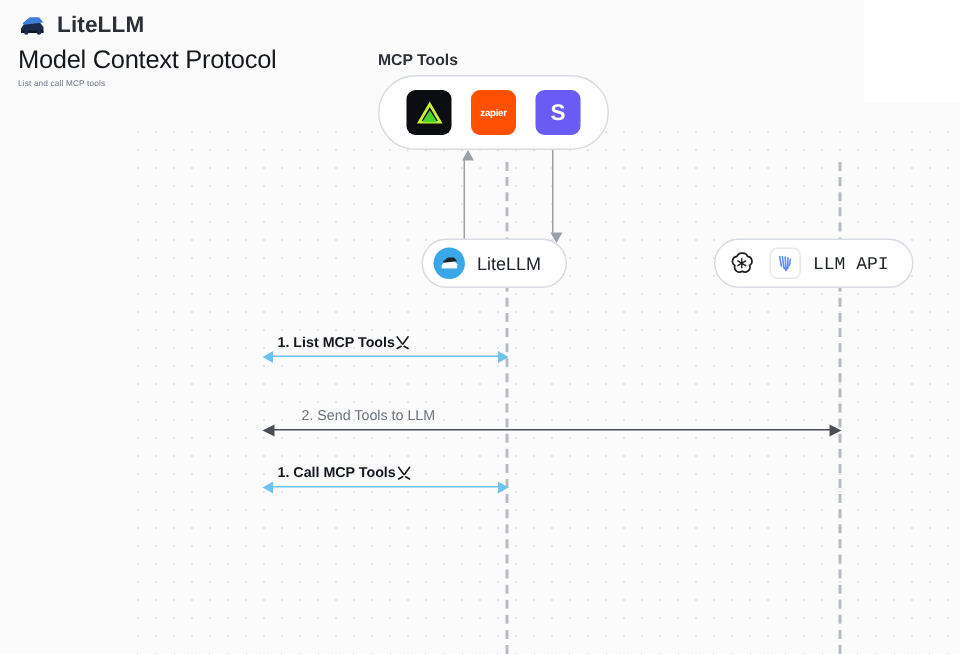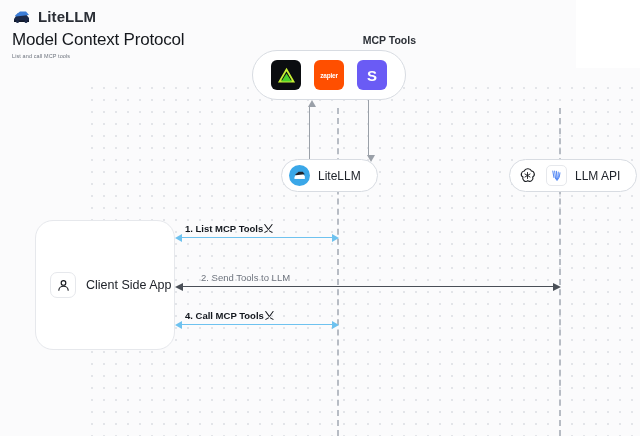--- a/index.html
+++ b/index.html
@@ -47,21 +47,21 @@
   }
 
   
   .lifeline {
     position:absolute; width:0; border-left:2px dashed #b7bcc4; z-index:2;
   }
 
   
   .mcp-label {
     position:absolute; left:252px; top:35px; width:164px;
-    text-align:right; font-size:10.5px; font-weight:600; color:#2b2f36;
+    text-align:left; font-size:10.5px; font-weight:600; color:#2b2f36;
     z-index:6;
   }
   .mcp-box {
     position:absolute; left:252px; top:50px; width:154px; height:50px;
     background:#ffffff; border:1.3px solid #d8dce2; border-radius:25px;
     display:flex; align-items:center; justify-content:center; gap:13px;
     z-index:6;
   }
   .tool-ico {
     width:30px; height:30px; border-radius:6px;
@@ -189,47 +189,36 @@
       <span class="node-ico-circle">
         <svg width="14" height="11" viewBox="0 0 20 16">
           <path d="M2 10 L6 4 L13 4 L17 9 L17 12 L2 12 Z" fill="#ffffff"></path>
           <path d="M3 6.5 L8 2.5 L14 2.5 L17 6 L4 7.5 Z" fill="#20242b"></path>
           <rect x="2" y="11.4" width="15" height="1.6" fill="#ffffff"></rect>
         </svg>
       </span>
       <span class="node-label">LiteLLM</span>
     </div>
 
-    <div class="node" style="left:509px; top:91px;">
+    <div class="node" style="left:476px; top:91px;font-family:Liberation Mono, monospace;">
       <span class="node-ico-sq" style="border:none;">
         <svg width="17" height="17" viewBox="0 0 24 24">
           <path d="M12 2.4c-2.1 0-3.9 1.3-4.6 3.2-2 .2-3.6 1.7-4 3.6-.5 2 .4 4 2.1 5-.6 1.9 0 4 1.6 5.2 1.6 1.2 3.8 1.2 5.4.1 1.6 1.1 3.8 1 5.4-.2 1.6-1.2 2.2-3.3 1.5-5.2 1.7-1 2.6-3 2.1-5-.4-1.9-2-3.4-4-3.6-.7-1.9-2.5-3.1-4.6-3.1z" fill="none" stroke="#1b1d21" stroke-width="1.6"></path>
           <path d="M12 7.2 L12 16.8 M7.9 9.6 L16.1 14.4 M7.9 14.4 L16.1 9.6" stroke="#1b1d21" stroke-width="1.3" fill="none"></path>
         </svg>
       </span>
       <span class="node-ico-sq">
         <svg width="14" height="14" viewBox="0 0 20 20">
           <path d="M4 3 L5.6 12 M6.6 3 L8 13.8 M9.2 3.4 L10 15.6 M11.8 4.2 L11.6 14 M14.2 5.4 L13.2 11.6" stroke="#5b8df5" stroke-width="1.5" stroke-linecap="round" fill="none"></path>
           <path d="M10 17.2 L6.8 12.6 L13.2 12.6 Z" fill="#5b8df5"></path>
         </svg>
       </span>
       <span class="node-label">LLM API</span>
     </div>
 
-    <div class="client-box" style="top:152px;">
-      <div class="client-inner">
-        <span class="client-ico">
-          <svg width="15" height="15" viewBox="0 0 20 20">
-            <circle cx="10" cy="6.6" r="3.1" fill="none" stroke="#15181d" stroke-width="1.5"></circle>
-            <path d="M3.8 16.4 a6.2 5.4 0 0 1 12.4 0" fill="none" stroke="#15181d" stroke-width="1.5" stroke-linecap="round"></path>
-          </svg>
-        </span>
-        <span class="client-label">Client Side App</span>
-      </div>
-    </div>
 
     <div class="msg" style="left:175px; top:169px; width:164px;">
       <div class="msg-text blue" style="left:10px; top:-14px;">
         <span>1. List MCP Tools</span>
         <span class="tools-glyph">
           <svg width="11" height="11" viewBox="0 0 16 16">
             <path d="M2.5 2.2 L7.6 9.2 M9.3 11.4 L13.2 13.6" stroke="#15181d" stroke-width="1.5" stroke-linecap="round"></path>
             <path d="M13.2 2.2 L8.2 9.2 M6.4 11.4 L2.6 13.6" stroke="#15181d" stroke-width="1.5" stroke-linecap="round"></path>
           </svg>
         </span>
@@ -241,21 +230,21 @@
 
     <div class="msg" style="left:175px; top:218px; width:386px;">
       <div class="msg-text gray" style="left:10px; top:-14px;margin-left:16px;">2. Send Tools to LLM</div>
       <div class="msg-line gray" style="left:6px; width:375px;"></div>
       <div class="arrow-head ah-left gray"></div>
       <div class="arrow-head ah-right gray"></div>
     </div>
 
     <div class="msg" style="left:175px; top:256px; width:164px;">
       <div class="msg-text blue" style="left:10px; top:-14px;">
-        <span>4. Call MCP Tools</span>
+        <span>1. Call MCP Tools</span>
         <span class="tools-glyph">
           <svg width="11" height="11" viewBox="0 0 16 16">
             <path d="M2.5 2.2 L7.6 9.2 M9.3 11.4 L13.2 13.6" stroke="#15181d" stroke-width="1.5" stroke-linecap="round"></path>
             <path d="M13.2 2.2 L8.2 9.2 M6.4 11.4 L2.6 13.6" stroke="#15181d" stroke-width="1.5" stroke-linecap="round"></path>
           </svg>
         </span>
       </div>
       <div class="msg-line blue" style="left:5px; width:154px;"></div>
       <div class="arrow-head ah-left blue"></div>
       <div class="arrow-head ah-right blue"></div>

